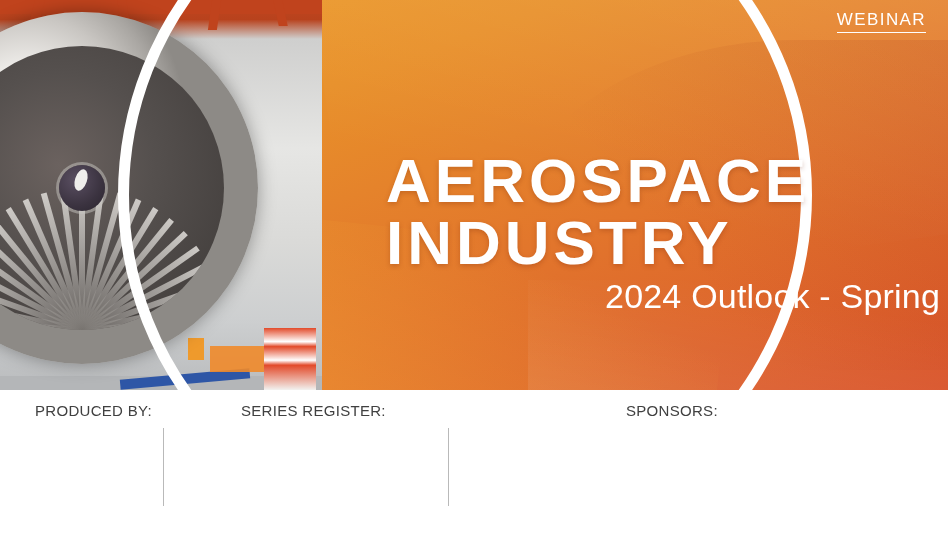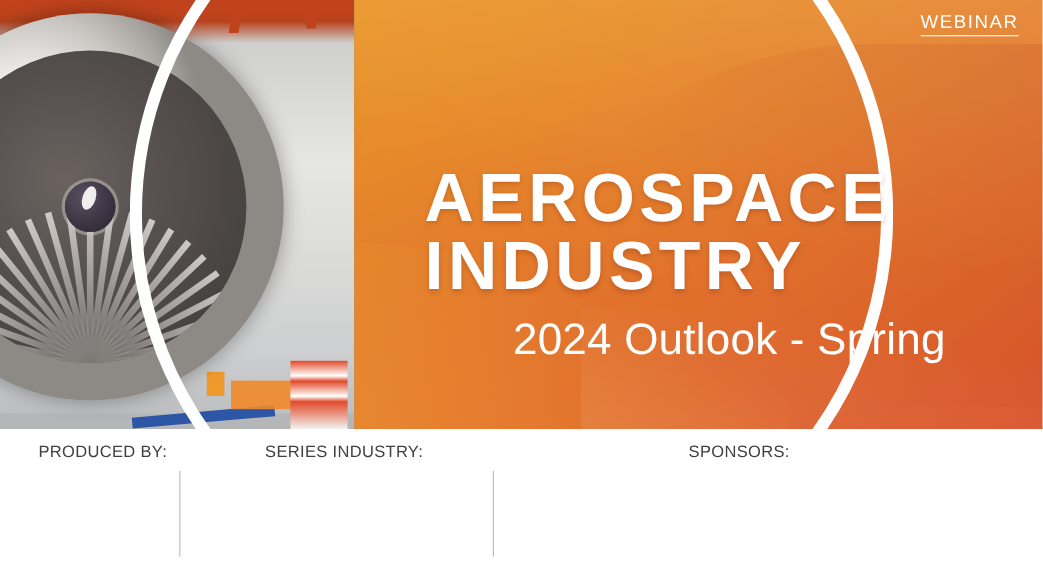--- a/index.html
+++ b/index.html
@@ -81,22 +81,22 @@
   .webinar { position:absolute; right:22px; top:11px; color:#fff; font-size:17px;
     letter-spacing:1.4px; font-weight:400; border-bottom:1.6px solid #fff;
     padding-bottom:2px; line-height:1.1; }
   .dateline { position:absolute; right:108px; top:82px; color:#fff; font-size:30px;
     letter-spacing:.4px; font-weight:400; white-space:nowrap; }
   .title-wrap { position:absolute; left:386px; top:152px; width:560px; }
   .t1, .t2 { color:#fff; font-weight:700; letter-spacing:4px; line-height:.94;
     text-shadow:0 2px 5px rgba(120,40,10,.28); }
   .t1 { font-size:62px; }
   .t2 { font-size:62px; margin-top:4px; }
-  .subtitle { color:#fff; font-size:40px; font-weight:400; margin-top:14px;
-    letter-spacing:.2px; text-align:center; padding-right:6px; }
+  .subtitle { color:#fff; font-size:34px; font-weight:400; margin-top:4px;
+    letter-spacing:.2px; text-align:right; padding-right:6px; }
 
   
   .register { position:absolute; left:40px; top:191px; width:296px; height:62px;
     border-radius:31px; border:none; cursor:pointer;
     background:linear-gradient(180deg,#b32025 0%, #a51f24 45%, #8e2a24 100%);
     box-shadow:0 3px 7px rgba(0,0,0,.35);
     color:#fff; font-size:29px; font-weight:700; letter-spacing:.6px;
     display:flex; align-items:center; justify-content:center;
     font-family:"Liberation Sans", sans-serif; }
 
@@ -199,20 +199,20 @@
       <div class="t1">AEROSPACE</div>
       <div class="t2">INDUSTRY</div>
       <div class="subtitle">2024 Outlook - Spring</div>
     </div>
 
   </div>
 
   <div class="footer">
 
     <div class="f-head produced">PRODUCED BY:</div>
-    <div class="f-head series">SERIES INDUSTRY:</div>
+    <div class="f-head series">SERIES REGISTER:</div>
     <div class="f-head sponsors">SPONSORS:</div>
 
     <div class="vdiv v1"></div>
     <div class="vdiv v2"></div>
 
   </div>
 </div>
 
 </body></html>

